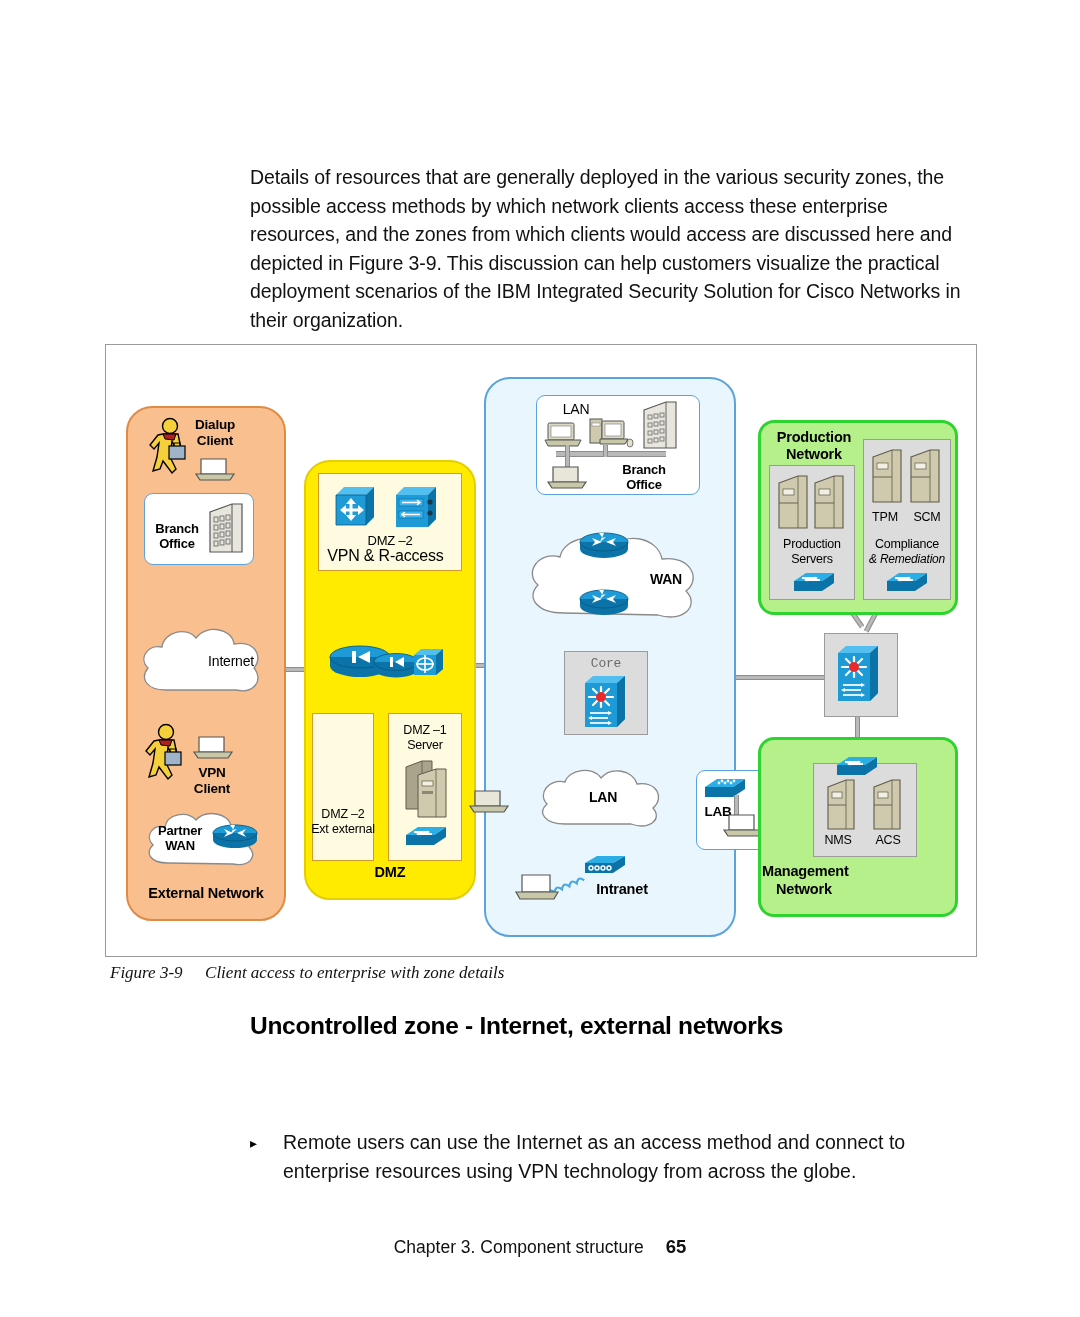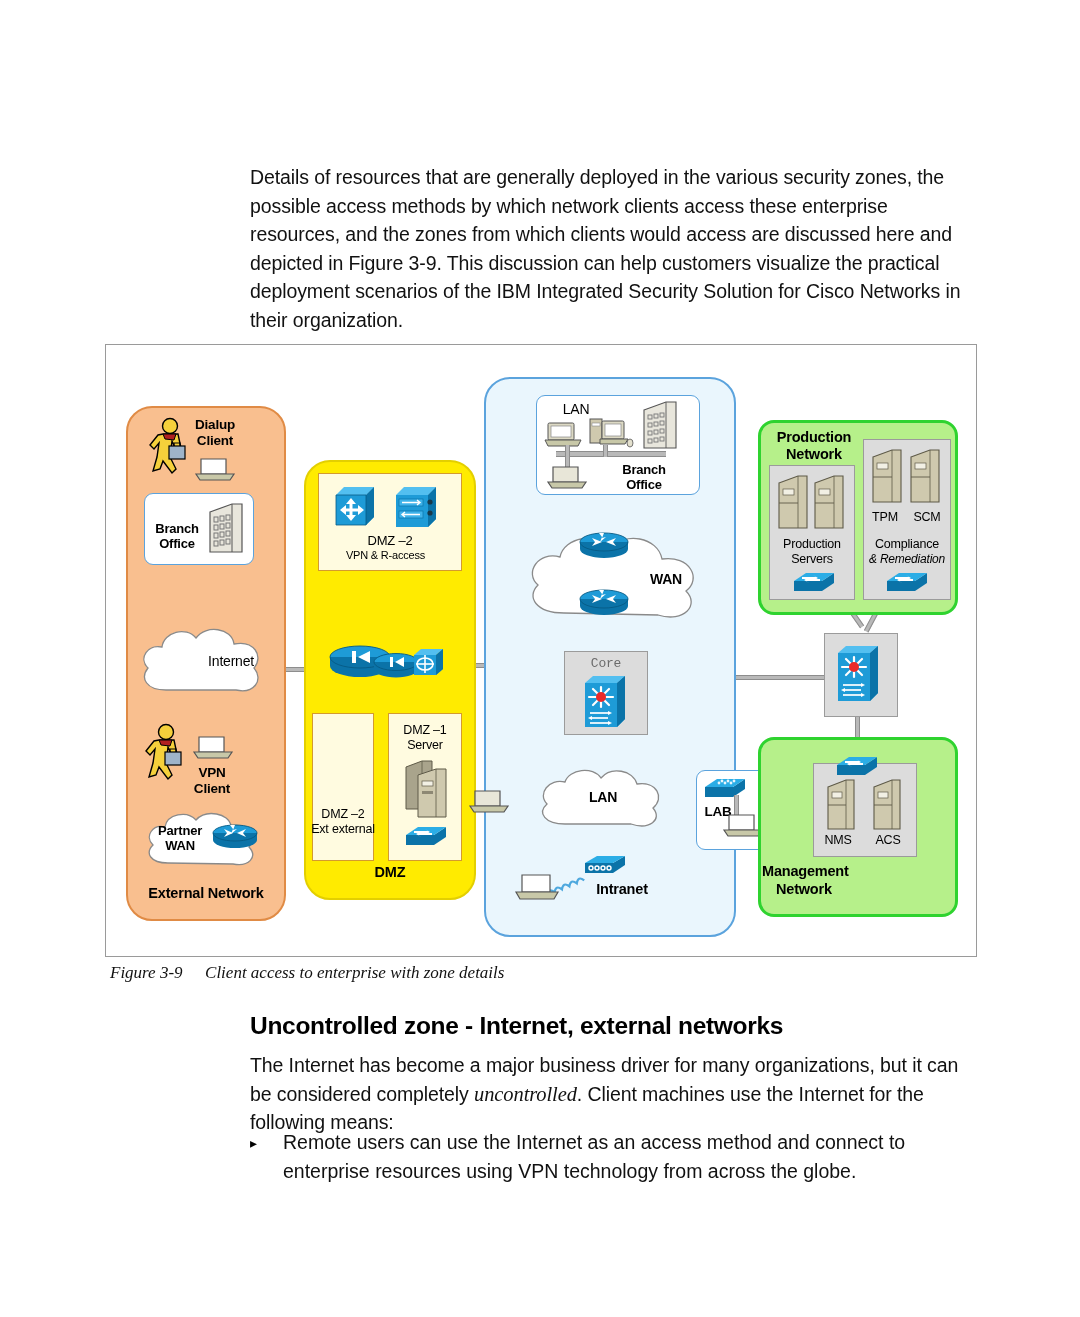--- a/index.html
+++ b/index.html
@@ -257,21 +257,21 @@
           <path d="M34 10 L42 2 L42 34 L34 42 Z" fill="#0b73a8"></path>
           <rect x="5" y="14" width="24" height="7" fill="#3fb3ea" stroke="#0b73a8" stroke-width="0.7"></rect>
           <rect x="5" y="26" width="24" height="7" fill="#3fb3ea" stroke="#0b73a8" stroke-width="0.7"></rect>
           <path d="M8 17.5 h18 m-3 -2.5 l3 2.5 l-3 2.5" stroke="#fff" stroke-width="1.4" fill="none"></path>
           <path d="M26 29.5 h-18 m3 -2.5 l-3 2.5 l3 2.5" stroke="#fff" stroke-width="1.4" fill="none"></path>
           <circle cx="36" cy="17" r="2.6" fill="#18384a"></circle>
           <circle cx="36" cy="28" r="2.6" fill="#18384a"></circle>
         </svg>
       </div>
       <div class="lbl" style="left:214px;top:188px;width:140px;font-size:13px;line-height:15.5px;">DMZ –2</div>
-      <div class="lbl" style="left:214px;top:203px;width:131px;font-size:11px;line-height:15.5px;">VPN &amp; R-access</div>
+      <div class="lbl" style="left:214px;top:203px;width:131px;font-size:16px;line-height:15.5px;">VPN &amp; R-access</div>
 
       <div class="svg-holder" style="left:222px;top:300px;">
         <svg width="118" height="48" viewBox="0 0 118 48">
 
           <ellipse cx="32" cy="12" rx="30" ry="11" fill="#1e9bd7"></ellipse>
           <path d="M2 12 v9 a30 11 0 0 0 60 0 v-9 Z" fill="#0b73a8"></path>
           <ellipse cx="32" cy="12" rx="30" ry="11" fill="none" stroke="#065a85" stroke-width="0.9"></ellipse>
           <g fill="#fff">
               <path d="M24 6 h4 v12 h-4 z"></path>
               <path d="M42 6 l-12 6 l12 6 z"></path>
@@ -631,21 +631,23 @@
   </div>
 
   <div class="fig-caption">
     <span class="cap-num">Figure 3-9</span>
     <span style="display:inline-block;width:14px;"></span>
     <span>Client access to enterprise with zone details</span>
   </div>
 
   <div class="h2">Uncontrolled zone - Internet, external networks</div>
 
-  <div class="para" id="para3"><span>The Internet has become a major business driver for many organizations, but it can be considered completely </span><i>uncontrolled</i><span>. Client machines use the Internet for the following means:</span></div>
 
   <div class="bullet">
     <span class="mark">▸</span>
     <span class="btxt">Remote users can use the Internet as an access method and connect to enterprise resources using VPN technology from across the globe.</span>
   </div>
 
+  <div class="footer">
+    <span>Chapter 3. Component structure</span><span class="pg">65</span>
+  </div>
 
 </div>
 
 </body></html>

